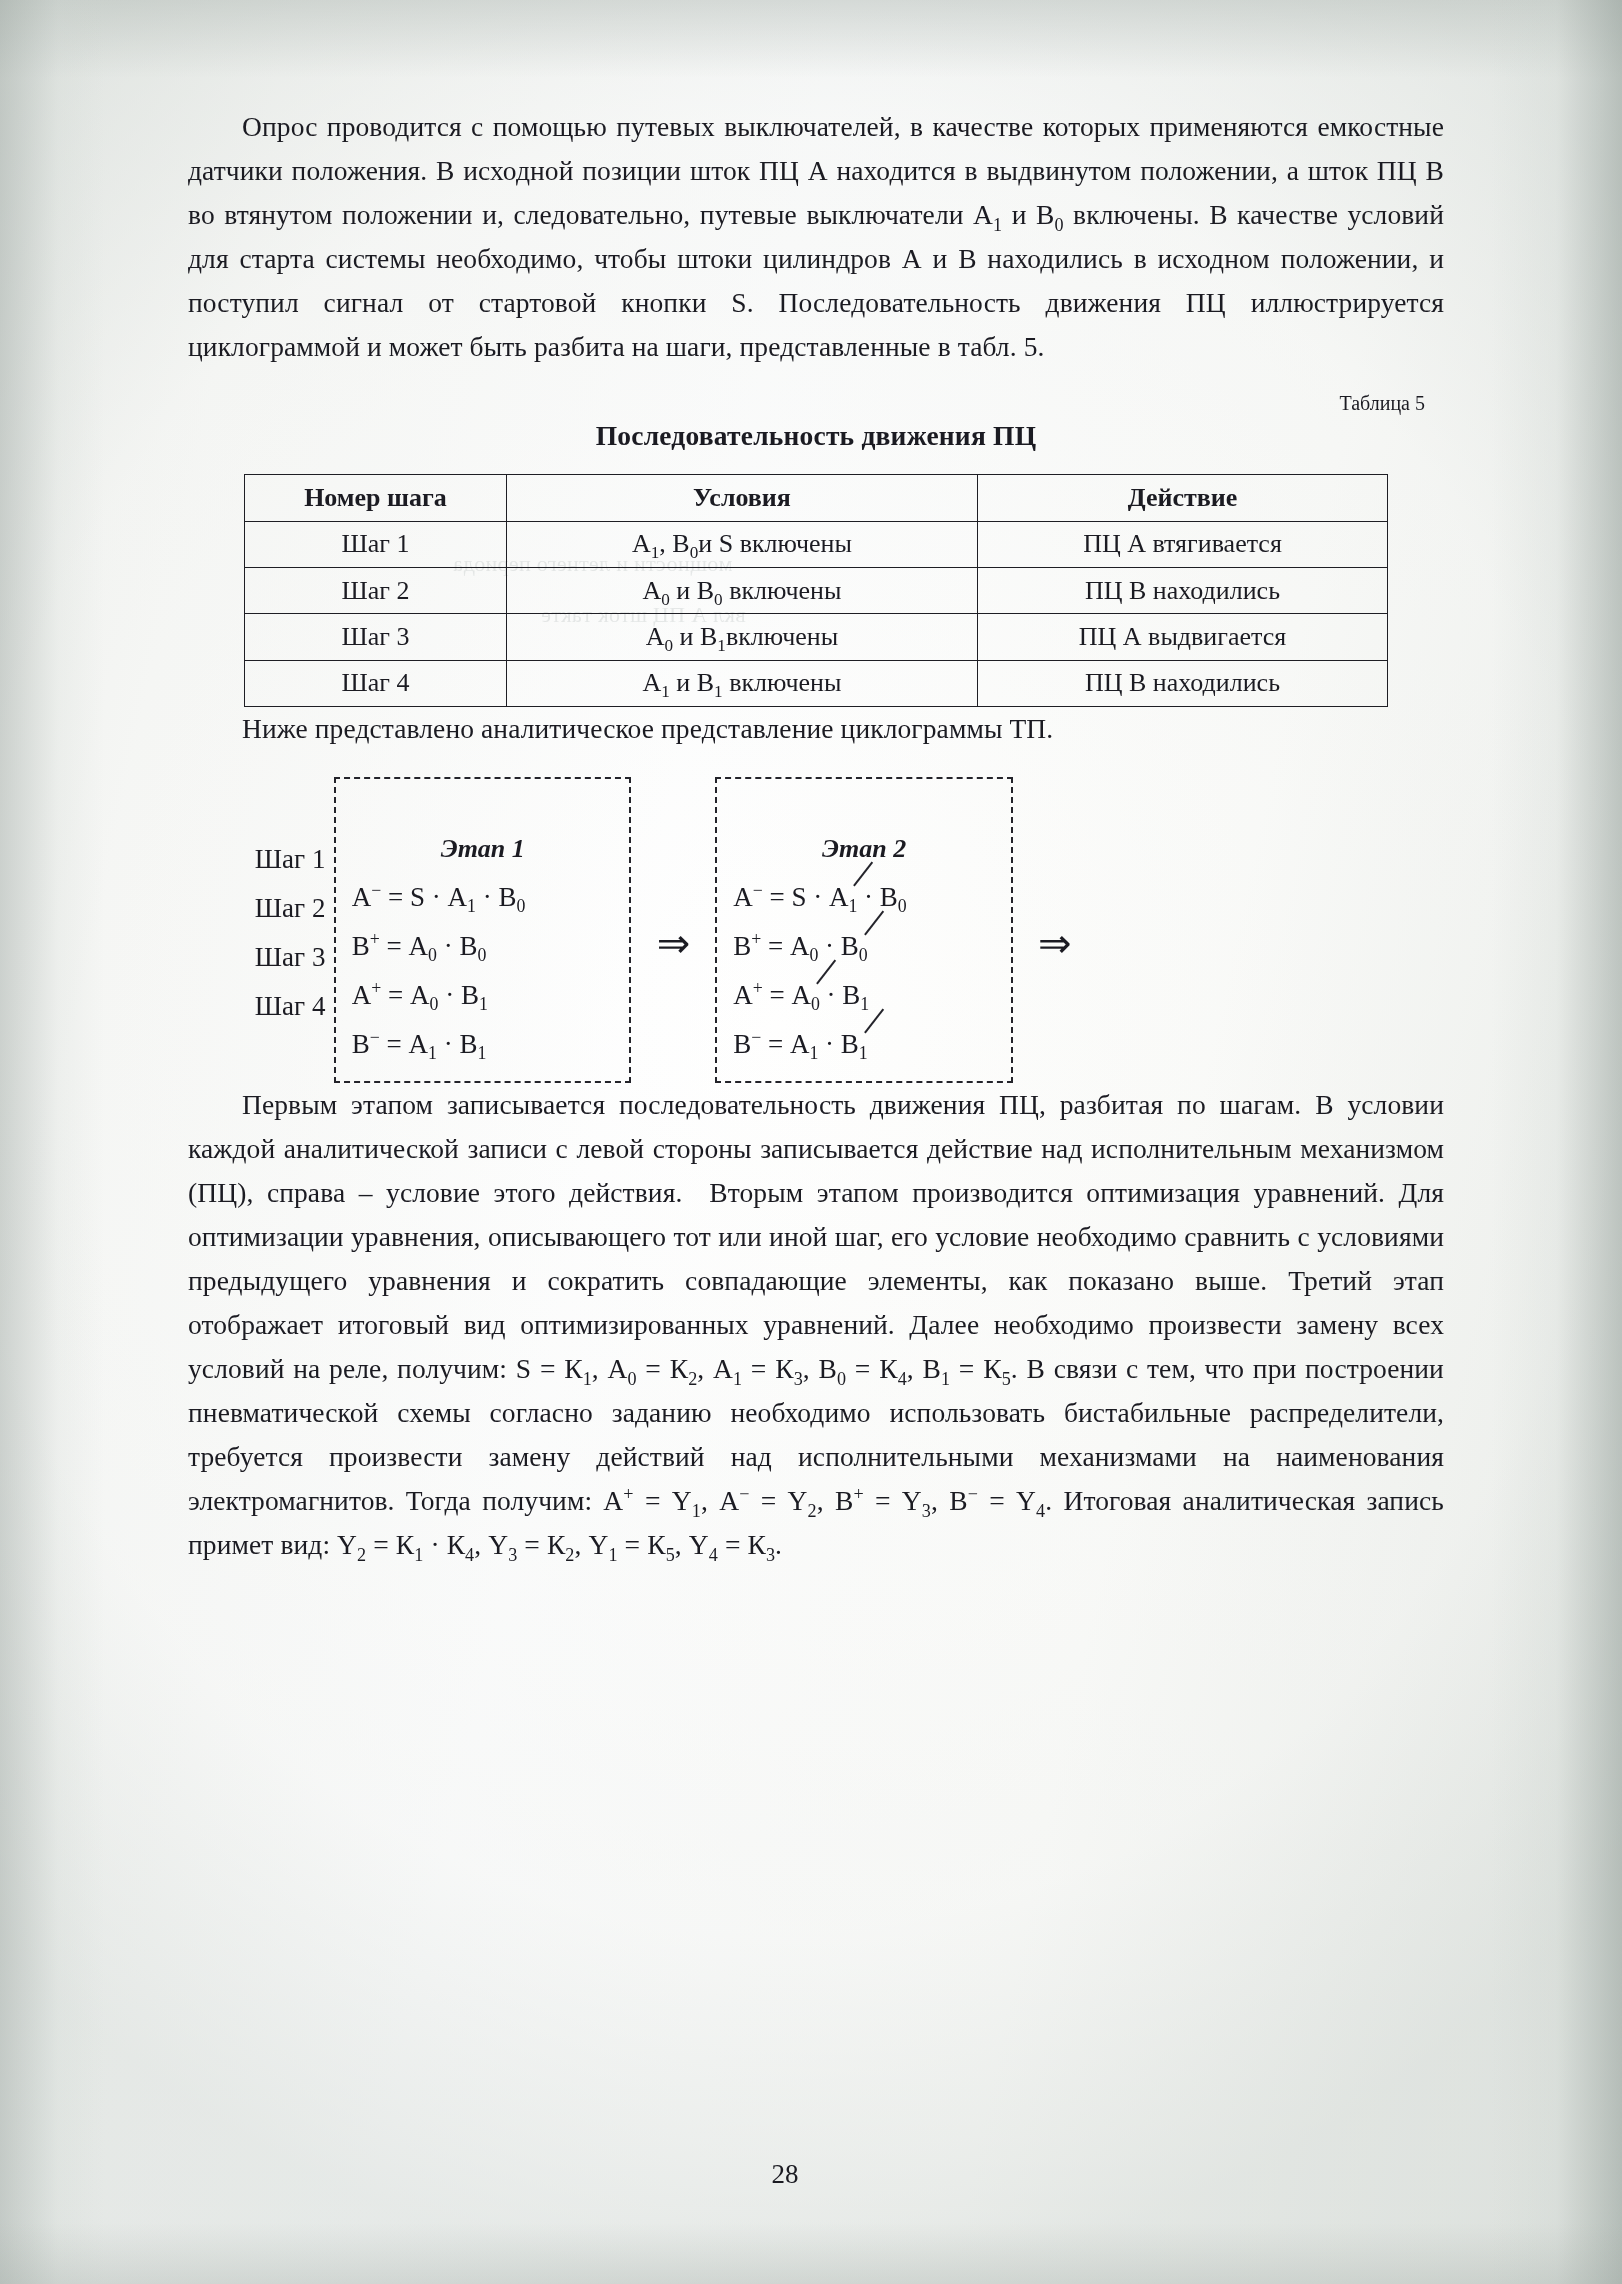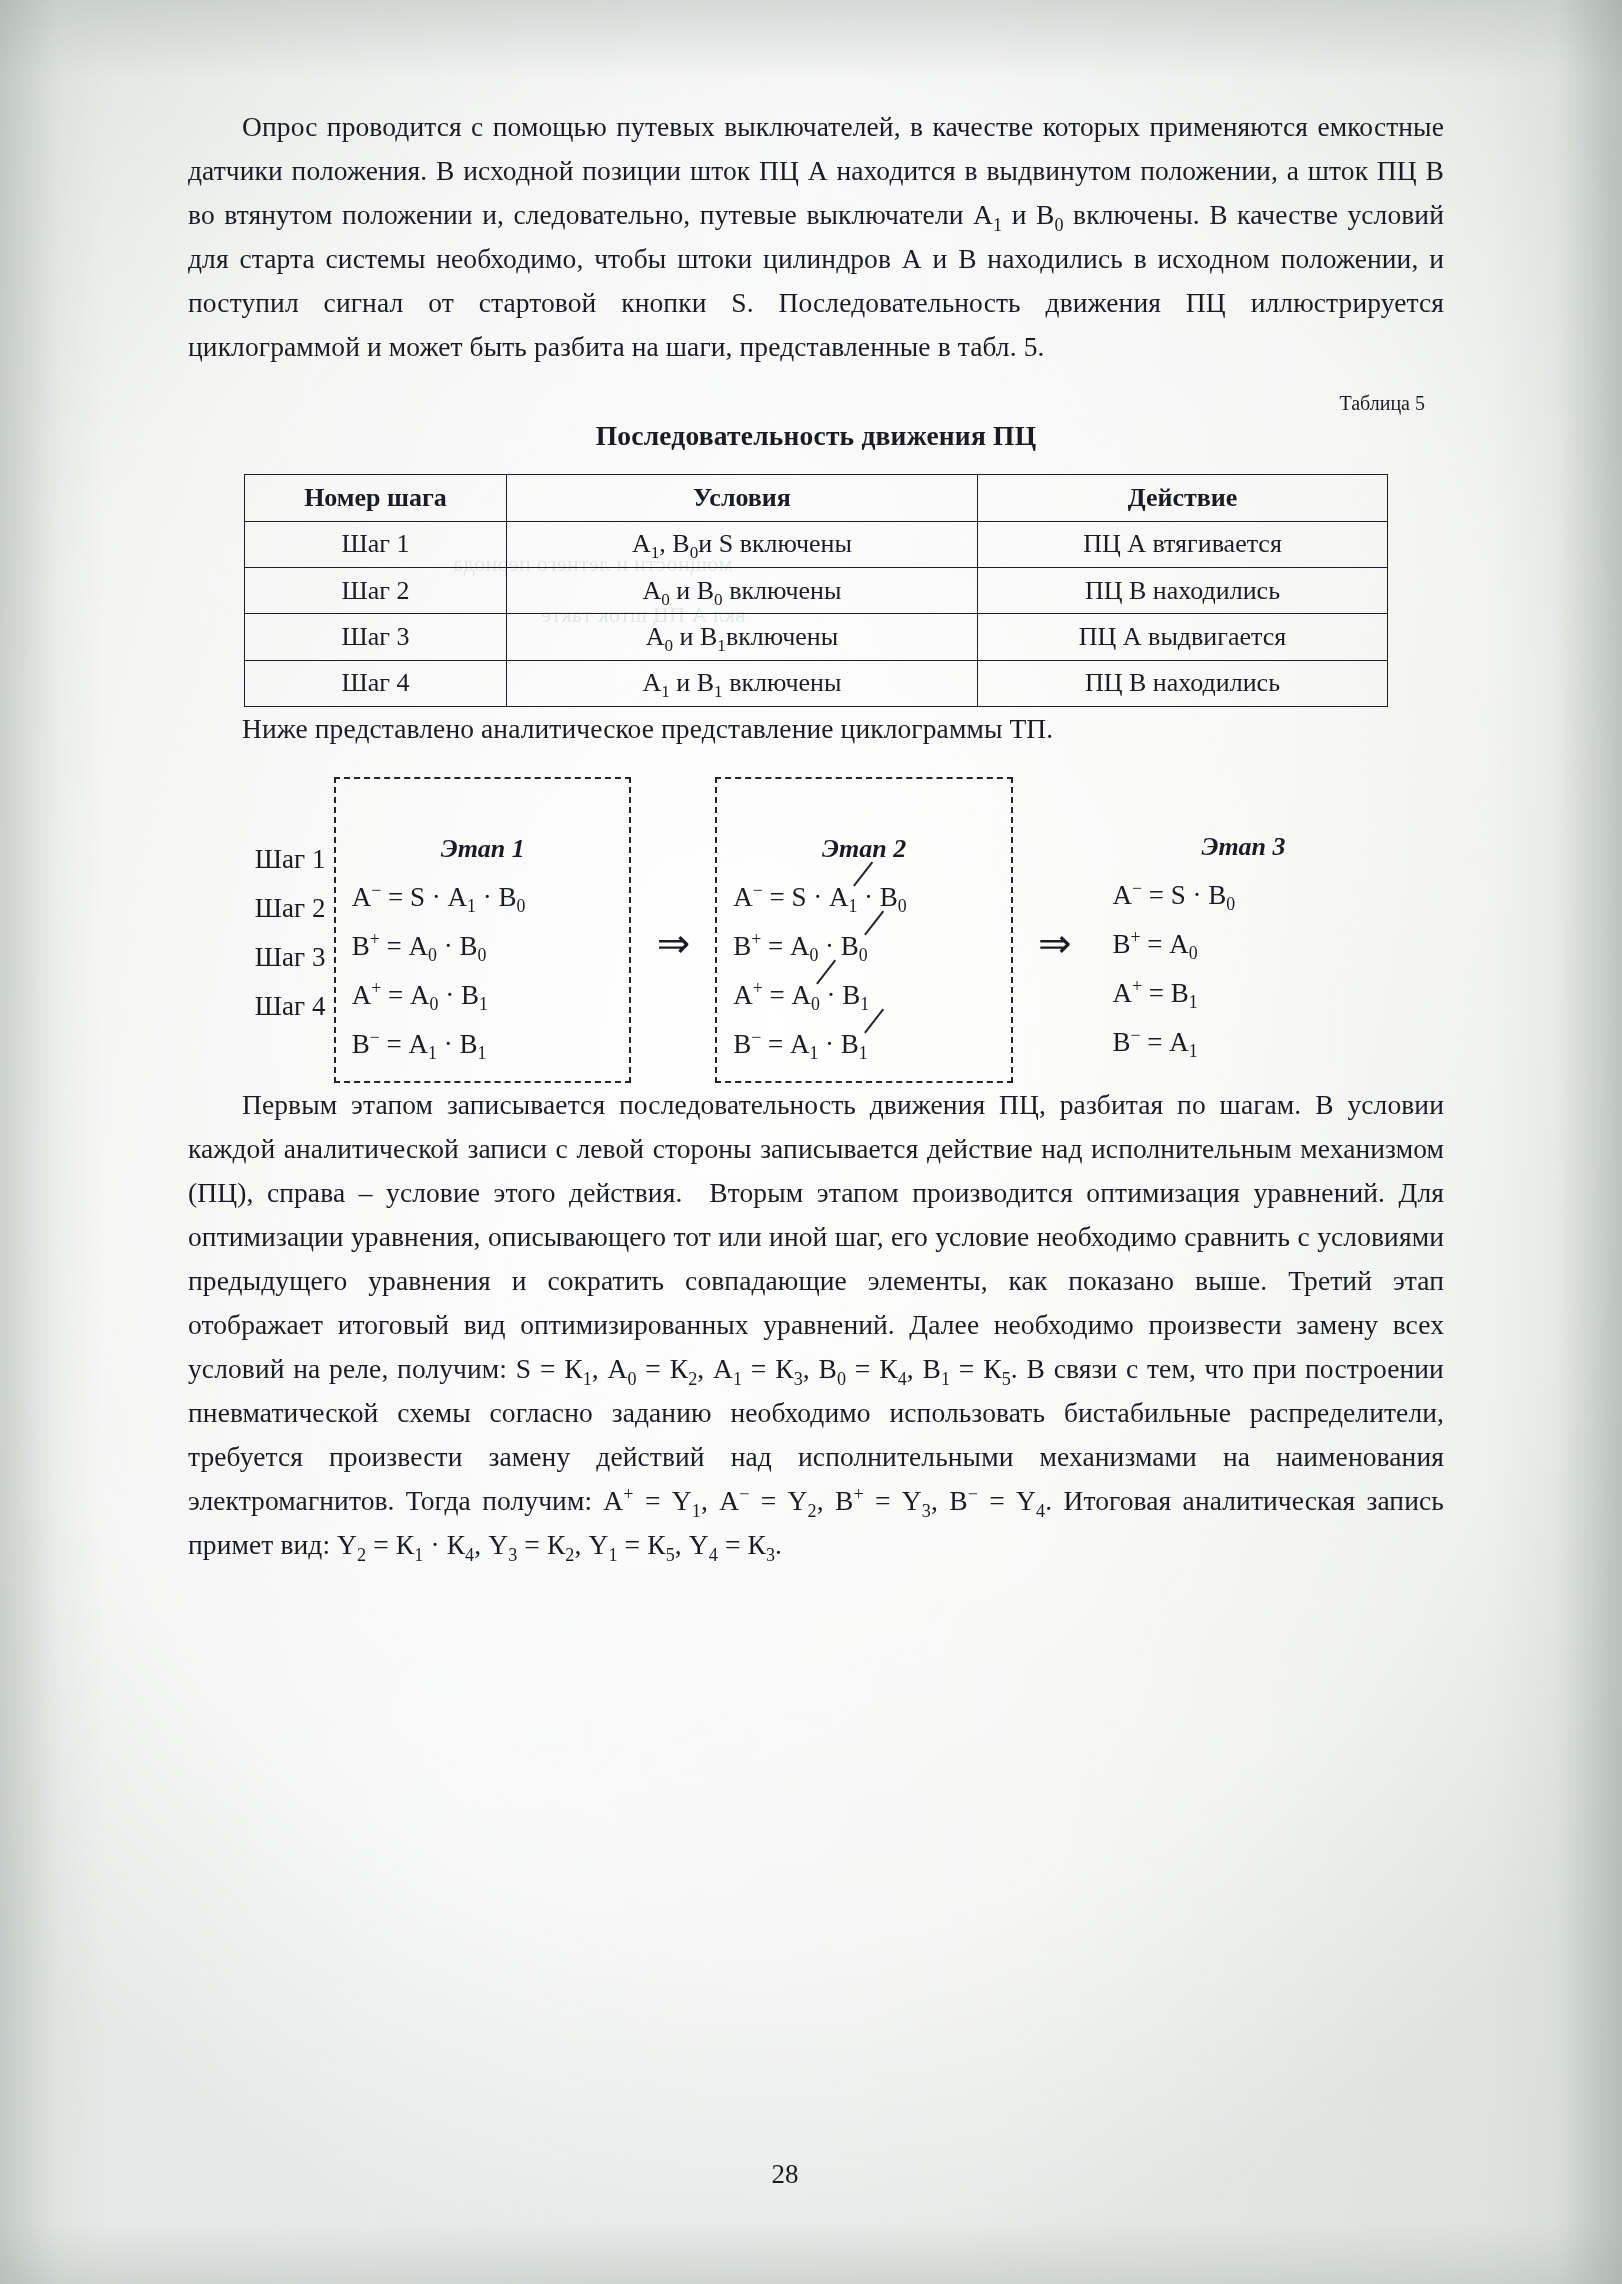--- a/index.html
+++ b/index.html
@@ -269,27 +269,20 @@
       <div class="stage s2">
         <div class="stage-title">Этап 2</div>
         <div class="eq">А<sup>−</sup> = S · <span class="strike-a" style="position:relative;">А</span><sub>1</sub> · В<sub>0</sub></div>
         <div class="eq">В<sup>+</sup> = А<sub>0</sub> · <span class="strike-b" style="position:relative;">В</span><sub>0</sub></div>
         <div class="eq">А<sup>+</sup> = <span class="strike-a" style="position:relative;">А</span><sub>0</sub> · В<sub>1</sub></div>
         <div class="eq">В<sup>−</sup> = А<sub>1</sub> · <span class="strike-b" style="position:relative;">В</span><sub>1</sub></div>
       </div>
 
       <div class="arrowcell">⇒</div>
 
-      <div class="stage s3">
-        <div class="stage-title">Этап 3</div>
-        <div class="eq">А<sup>−</sup> = S · В<sub>0</sub></div>
-        <div class="eq">В<sup>+</sup> = А<sub>0</sub></div>
-        <div class="eq">А<sup>+</sup> = В<sub>1</sub></div>
-        <div class="eq">В<sup>−</sup> = А<sub>1</sub></div>
-      </div>
 
     </div>
 
     <p class="para body2">
       Первым этапом записывается последовательность движения ПЦ, разбитая по шагам. В условии каждой аналитической записи с левой стороны записывается действие над исполнительным механизмом (ПЦ), справа – условие этого действия.&nbsp; Вторым этапом производится оптимизация уравнений. Для оптимизации уравнения, описывающего тот или иной шаг, его условие необходимо сравнить с условиями предыдущего уравнения и сократить совпадающие элементы, как показано выше. Третий этап отображает итоговый вид оптимизированных уравнений. Далее необходимо произвести замену всех условий на реле, получим: S = К<sub>1</sub>, А<sub>0</sub> = К<sub>2</sub>, А<sub>1</sub> = К<sub>3</sub>, В<sub>0</sub> = К<sub>4</sub>, В<sub>1</sub> = К<sub>5</sub>. В связи с тем, что при построении пневматической схемы согласно заданию необходимо использовать бистабильные распределители, требуется произвести замену действий над исполнительными механизмами на наименования электромагнитов. Тогда получим: А<sup>+</sup> = Y<sub>1</sub>, А<sup>−</sup> = Y<sub>2</sub>, В<sup>+</sup> = Y<sub>3</sub>, В<sup>−</sup> = Y<sub>4</sub>. Итоговая аналитическая запись примет вид: Y<sub>2</sub> = К<sub>1</sub> · К<sub>4</sub>, Y<sub>3</sub> = К<sub>2</sub>, Y<sub>1</sub> = К<sub>5</sub>, Y<sub>4</sub> = К<sub>3</sub>.
     </p>
 
   </div>
 
   <div class="pagenum">28</div>

